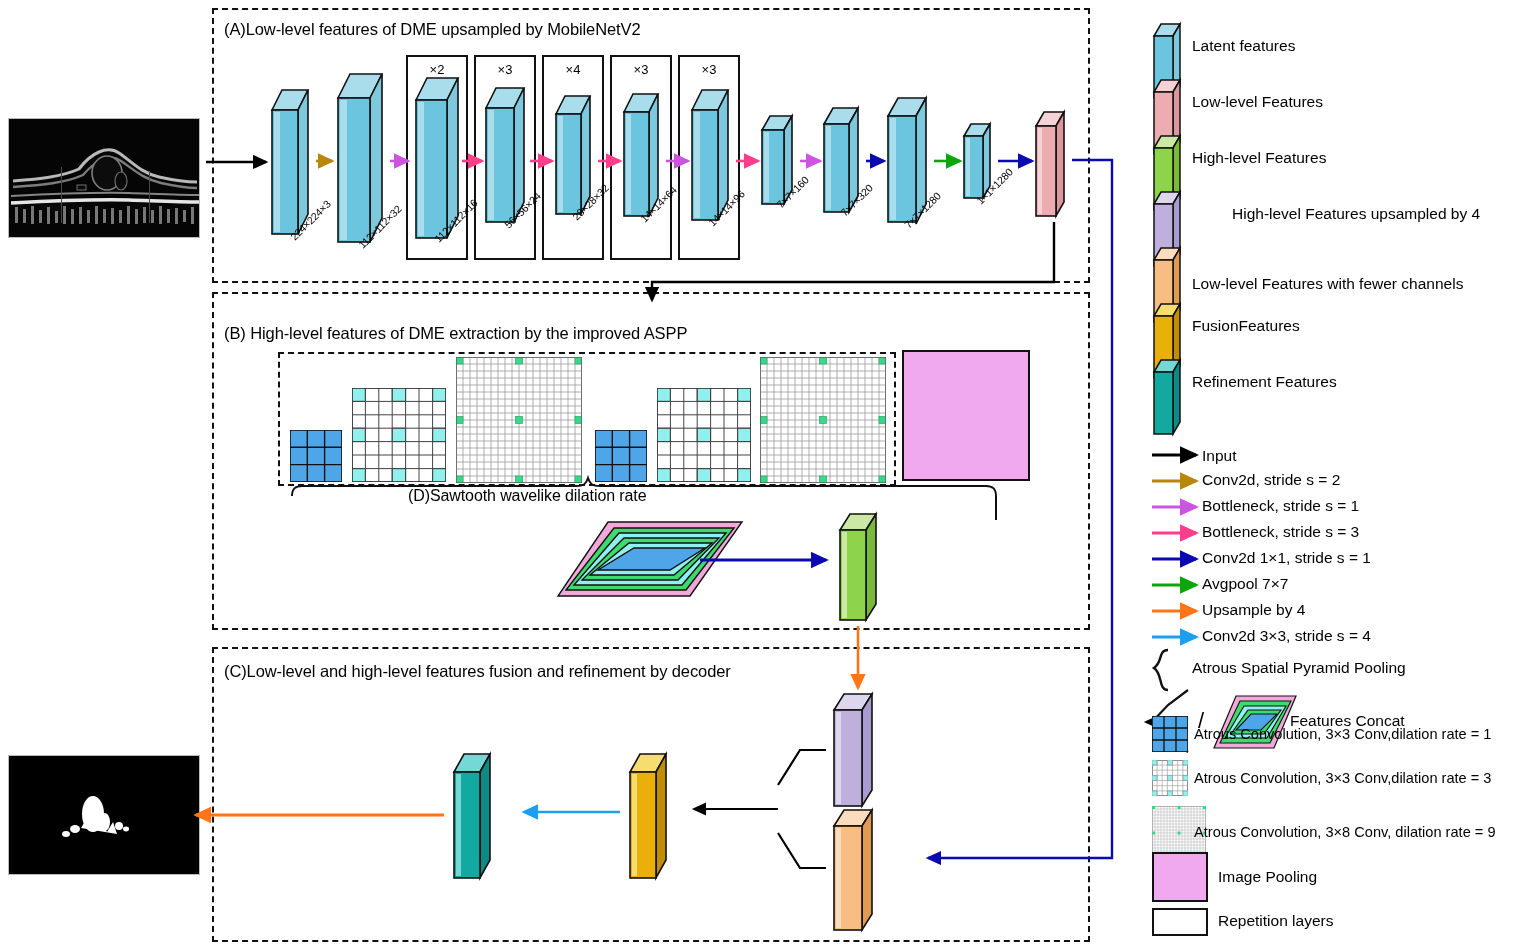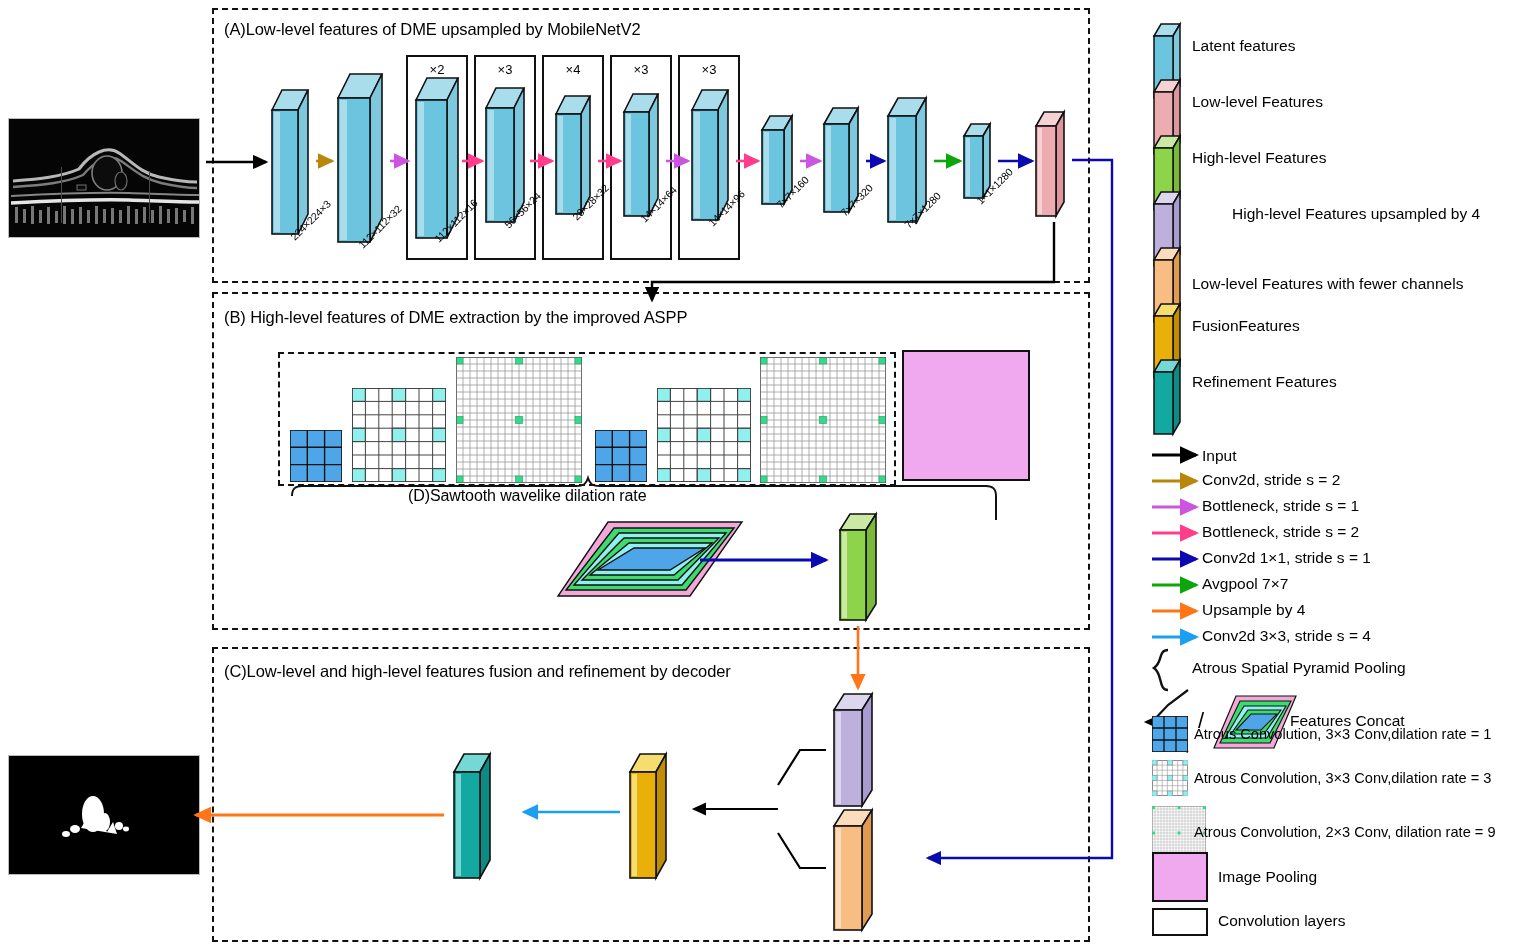--- a/index.html
+++ b/index.html
@@ -22,21 +22,21 @@
 </style>
 </head>
 <body>
 
 <div class="dashbox" style="left:212px;top:8px;width:878px;height:275px;"></div>
 <div class="dashbox" style="left:212px;top:292px;width:878px;height:338px;"></div>
 <div class="dashbox" style="left:212px;top:647px;width:878px;height:295px;"></div>
 <div class="dashbox" style="left:278px;top:352px;width:618px;height:134px;"></div>
 
 <div class="sect-title" style="left:224px;top:20px;">(A)Low-level features of DME upsampled by MobileNetV2</div>
-<div class="sect-title" style="left:224px;top:308px;">(B) High-level features of DME extraction by the improved ASPP</div>
+<div class="sect-title" style="left:224px;top:324px;">(B) High-level features of DME extraction by the improved ASPP</div>
 <div class="sect-title" style="left:224px;top:662px;">(C)Low-level and high-level features fusion and refinement by decoder</div>
 <div class="sect-title" style="left:408px;top:487px;font-size:16px;">(D)Sawtooth wavelike dilation rate</div>
 
 <div class="imgframe" style="left:8px;top:118px;width:192px;height:120px;background:#000;overflow:hidden;">
   <svg viewBox="0 0 192 120" style="display:block;width:192px;height:120px;">
     <rect width="192" height="120" fill="#050505"></rect>
     <path d="M4,62 C30,60 52,58 70,50 C82,34 98,26 110,34 C122,42 132,54 150,58 C168,62 182,63 188,63" fill="none" stroke="#d8d8d8" stroke-width="3" opacity=".85"></path>
     <path d="M4,68 C34,66 56,64 74,56 C86,42 100,34 112,42 C124,50 134,60 152,64 C170,68 182,69 188,69" fill="none" stroke="#9a9a9a" stroke-width="2.4" opacity=".8"></path>
     <ellipse cx="98" cy="54" rx="15" ry="17" fill="#0c0c0c" stroke="#7e7e7e" stroke-width="1.6"></ellipse>
     <ellipse cx="112" cy="62" rx="6" ry="9" fill="#0a0a0a" stroke="#6d6d6d" stroke-width="1.2"></ellipse>
@@ -592,21 +592,21 @@
 
   <path d="M1168,650 C1158,650 1163,662 1154,668 C1163,674 1158,690 1168,690" fill="none" stroke="#111" stroke-width="2.4"></path>
 
   <path d="M1188,690 L1168,705 L1152,722 L1168,739 L1188,752" fill="none" stroke="#111" stroke-width="2.2"></path>
   <line x1="1162" y1="722" x2="1146" y2="722" stroke="#111" stroke-width="2.2" marker-end="url(#mk)"></line>
 </svg>
 
 <div class="arrowlbl" style="left:1202px;top:447px;">Input</div>
 <div class="arrowlbl" style="left:1202px;top:471px;">Conv2d, stride s = 2</div>
 <div class="arrowlbl" style="left:1202px;top:497px;">Bottleneck, stride s = 1</div>
-<div class="arrowlbl" style="left:1202px;top:523px;"> Bottleneck, stride s = 2</div>
+<div class="arrowlbl" style="left:1202px;top:523px;"> Bottleneck, stride s = 3</div>
 <div class="arrowlbl" style="left:1202px;top:549px;">Conv2d 1×1, stride s = 1</div>
 <div class="arrowlbl" style="left:1202px;top:575px;">Avgpool 7×7</div>
 <div class="arrowlbl" style="left:1202px;top:601px;">Upsample by 4</div>
 <div class="arrowlbl" style="left:1202px;top:627px;">Conv2d 3×3, stride s = 4</div>
 
 <div class="legend-text" style="left:1192px;top:659px;">Atrous Spatial Pyramid Pooling</div>
 <div class="legend-text" style="left:1198px;top:708px;font-size:22px;">/</div>
 
 <div class="slab" style="left:1212px;top:694px;">
   <svg width="86" height="56">
@@ -706,19 +706,19 @@
         <rect x="51" y="25.5" width="3" height="3"></rect>
       <rect x="0" y="51" width="3" height="3"></rect>
         <rect x="25.5" y="51" width="3" height="3"></rect>
         <rect x="51" y="51" width="3" height="3"></rect>
     </g>
   </svg>
 </div>
 
 <div class="legend-text sm" style="left:1194px;top:726px;">Atrous Convolution, 3×3 Conv,dilation rate = 1</div>
 <div class="legend-text sm" style="left:1194px;top:770px;">Atrous Convolution, 3×3 Conv,dilation rate = 3</div>
-<div class="legend-text sm" style="left:1194px;top:824px;">Atrous Convolution, 2×3 Conv, dilation rate = 9</div>
+<div class="legend-text sm" style="left:1194px;top:824px;">Atrous Convolution, 3×8 Conv, dilation rate = 9</div>
 
 <div style="position:absolute;left:1152px;top:852px;width:56px;height:50px;background:#f0a9ee;border:2px solid #111;box-sizing:border-box;"></div>
 <div class="legend-text" style="left:1218px;top:868px;">Image Pooling</div>
 
 <div style="position:absolute;left:1152px;top:908px;width:56px;height:28px;background:#fff;border:2px solid #111;box-sizing:border-box;"></div>
-<div class="legend-text" style="left:1218px;top:912px;">Convolution layers</div>
+<div class="legend-text" style="left:1218px;top:912px;">Repetition layers</div>
 
 </body></html>

